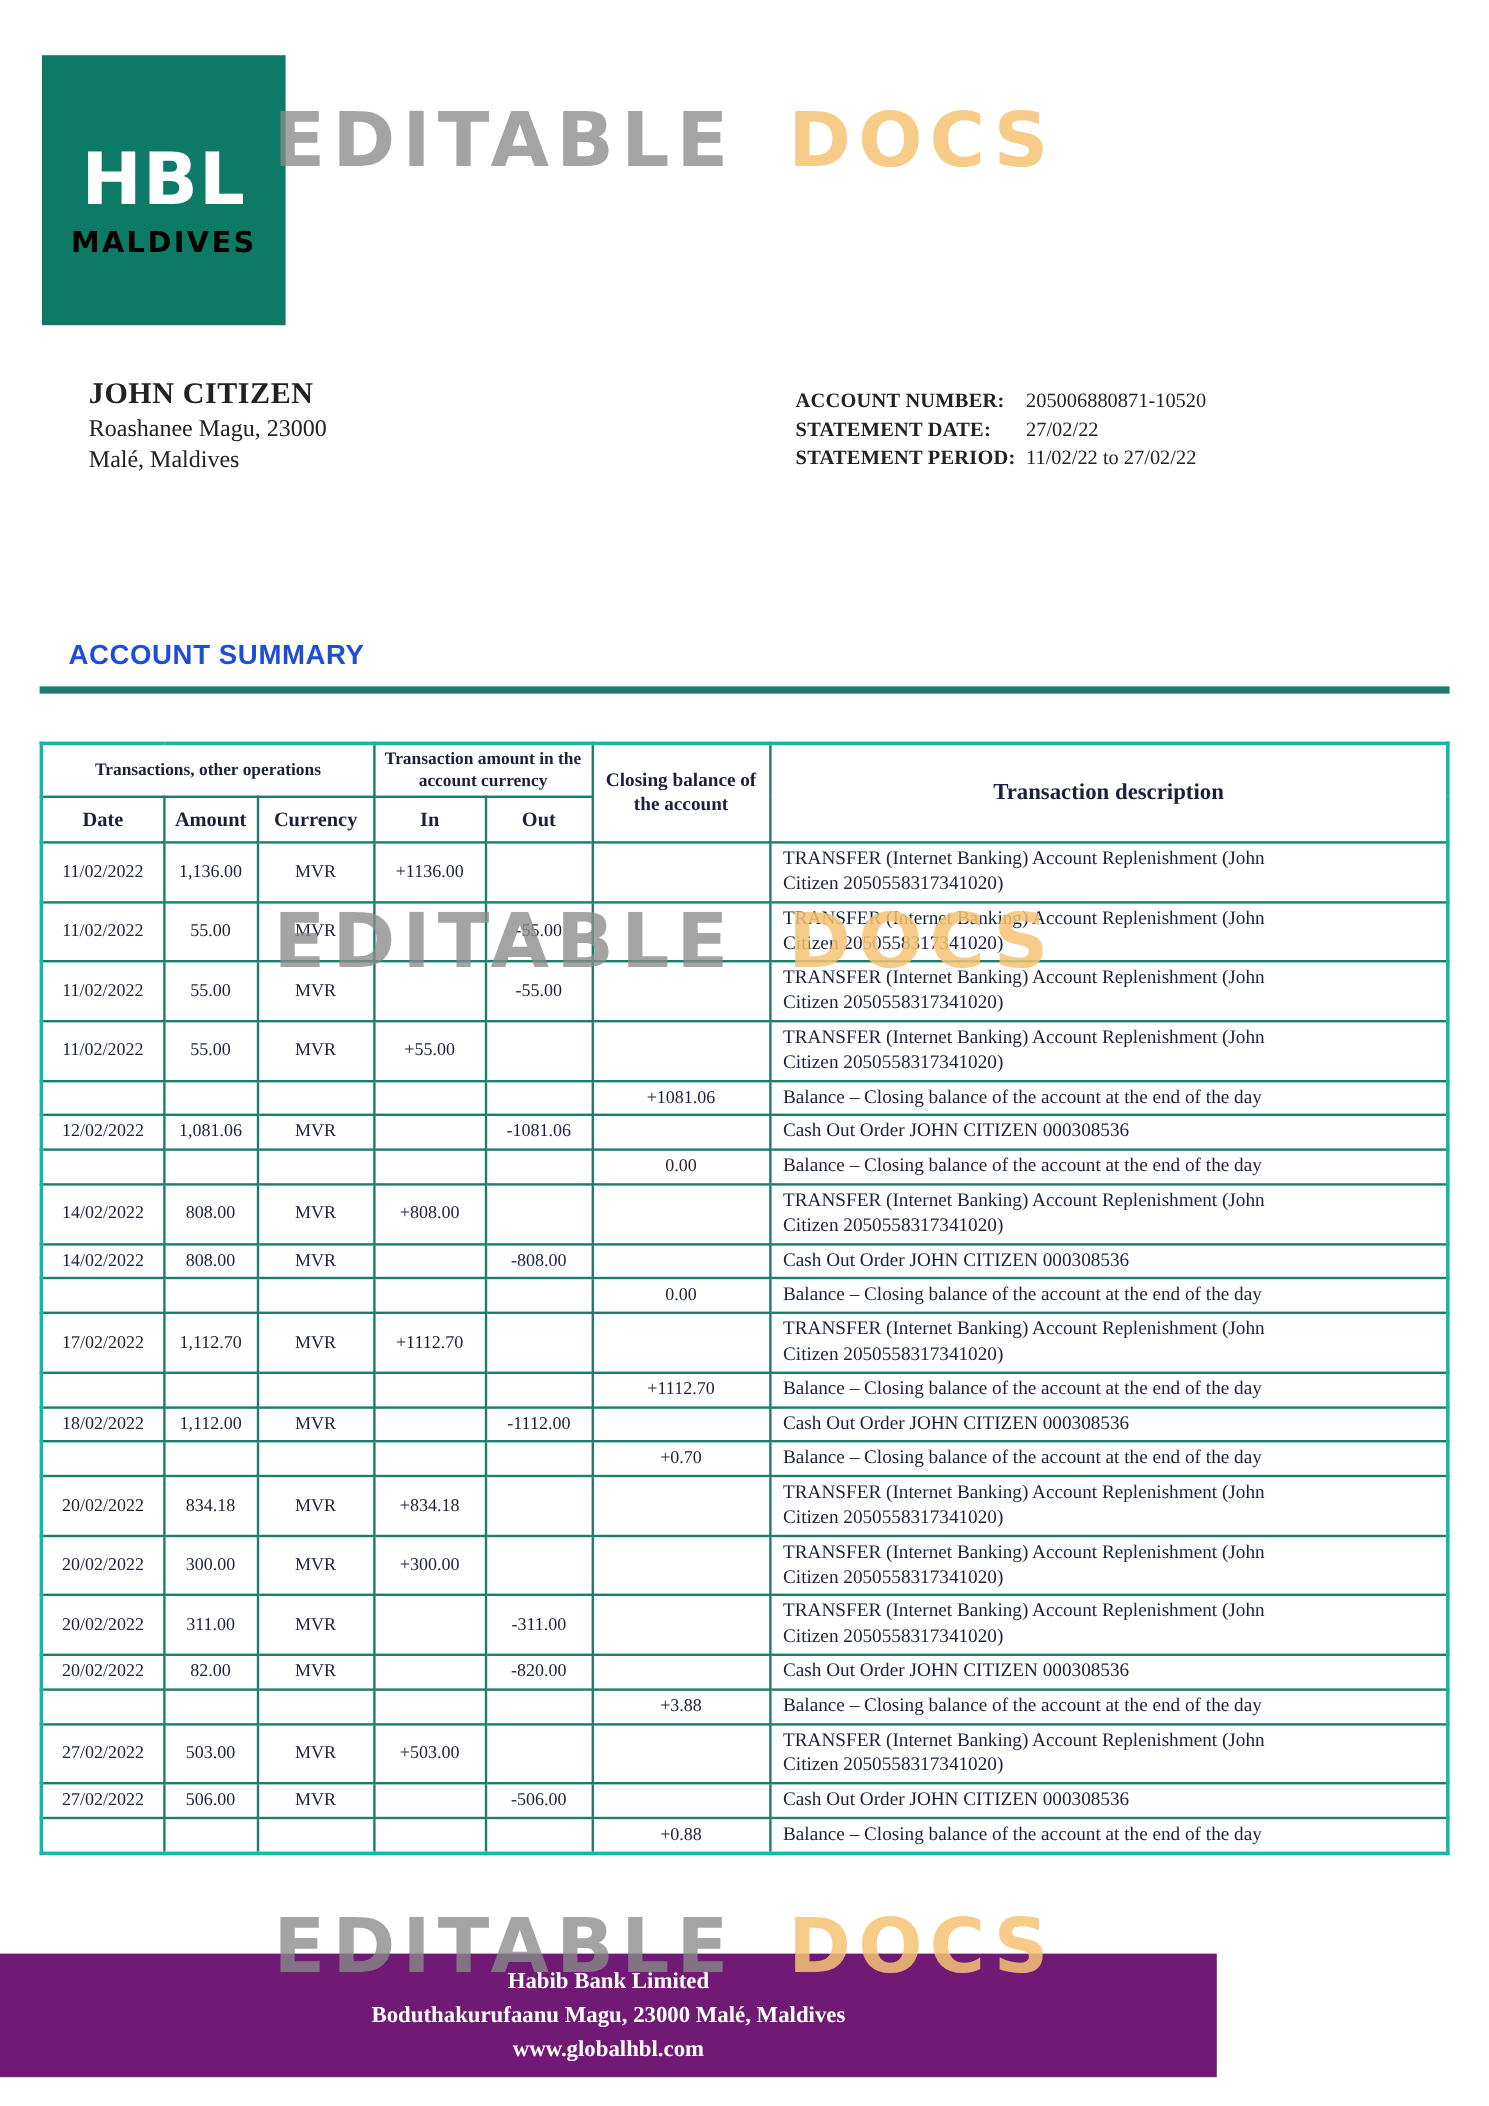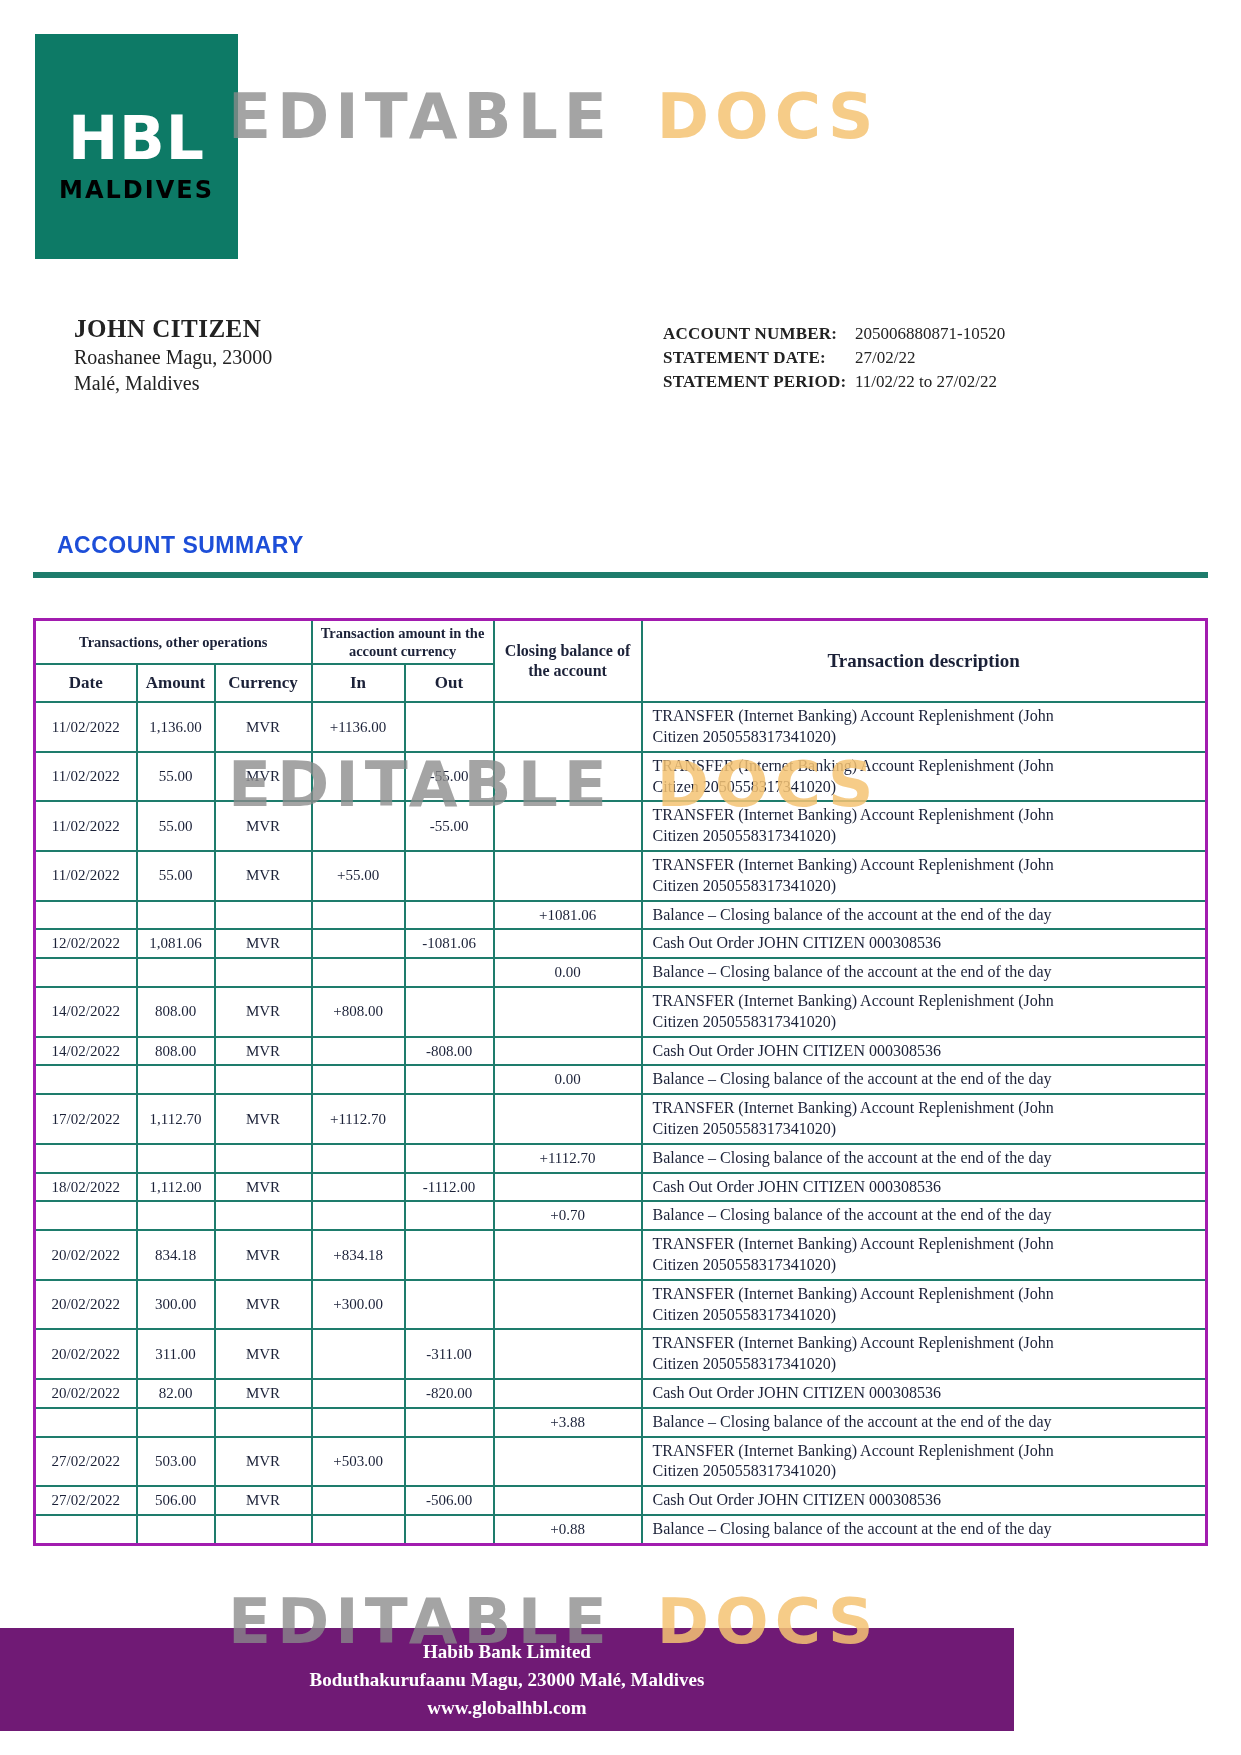--- a/index.html
+++ b/index.html
@@ -1,20 +1,20 @@
 <!DOCTYPE html>
 <html><head>
 <meta charset="utf-8">
 <style>
   html,body{margin:0;padding:0;background:#ffffff;}
   body{font-family:"Liberation Serif", serif;}
   .page{position:relative;width:1241px;height:1755px;background:#ffffff;overflow:hidden;}
 
   
-  .logo{position:absolute;left:35px;top:34px;width:203px;height:225px;background:#0d7a66;
+  .logo{position:absolute;left:35px;top:46px;width:203px;height:225px;background:#0d7a66;
         display:flex;flex-direction:column;align-items:center;justify-content:center;}
   .logo-text{color:#ffffff;font-family:"DejaVu Sans", sans-serif;font-weight:bold;
              font-size:60px;line-height:60px;letter-spacing:1px;margin-top:18px;}
   .logo-sub{color:#000000;font-family:"DejaVu Sans", sans-serif;font-weight:bold;
             font-size:24px;letter-spacing:2px;margin-top:8px;}
 
   
   .wm{position:absolute;white-space:nowrap;font-family:"DejaVu Sans", sans-serif;
       font-weight:800;font-size:63px;letter-spacing:6px;pointer-events:none;z-index:6;}
   .wm .w1{color:rgba(138,138,138,0.78);}
@@ -35,21 +35,21 @@
   .acct-row .val{font-size:17px;color:#222222;}
 
   
   .section-title{position:absolute;left:57px;top:532px;font-family:"Liberation Sans", sans-serif;
                  font-weight:bold;font-size:23px;letter-spacing:0.5px;color:#1d4ed8;}
   .rule{position:absolute;left:33px;top:572px;width:1175px;height:6px;background:#1e7c6c;}
 
   
   .tbl-wrap{position:absolute;left:33px;top:618px;width:1175px;}
   table.stmt{border-collapse:collapse;table-layout:fixed;width:1175px;
-             border:3px solid #a21caf;color:#1b2138;}
+             border:3px solid #14b8a6;color:#1b2138;}
   table.stmt th, table.stmt td{border:2px solid #1e7c6c;overflow:hidden;}
   table.stmt th{font-weight:bold;text-align:center;vertical-align:middle;padding:3px 4px;}
   .h-group{font-size:14.5px;line-height:1.25;}
   .h-closing{font-size:16px;line-height:1.25;}
   .h-desc{font-size:19px;}
   .h-sub{font-size:17px;height:30px;}
   table.stmt td{font-size:15px;text-align:center;vertical-align:middle;padding:3px 4px;line-height:1.25;}
   table.stmt td.c-desc{font-size:16px;text-align:left;padding:3px 10px;line-height:1.3;}
 
   

